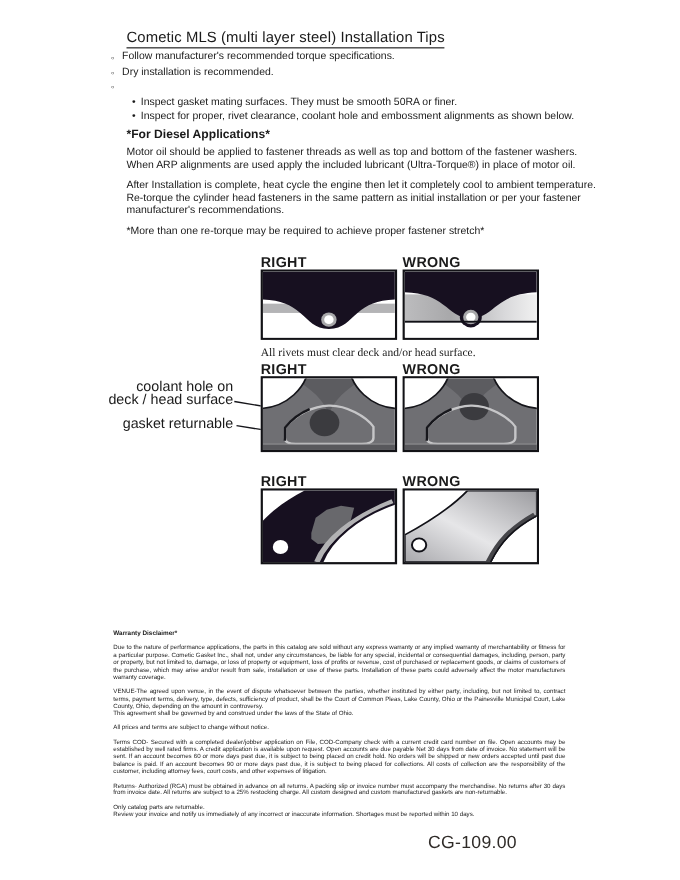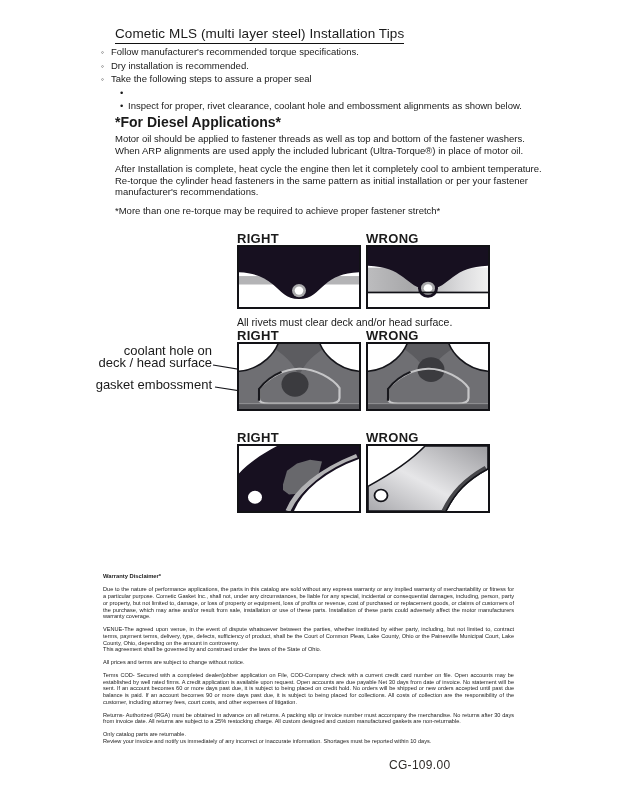--- a/index.html
+++ b/index.html
@@ -15,56 +15,56 @@
     border-bottom:1.6px solid #111; padding-bottom:1.5px; letter-spacing:0.1px;
   }
 
   .tips { left:101px; top:47px; width:480px; font-size:9.5px; }
   .tip  { display:flex; line-height:10.2px; margin-bottom:3.4px; }
   .tip .mk { width:10px; flex:none; font-size:8.5px; }
   .tip.sub { padding-left:19px; }
   .tip.sub .mk { width:8px; font-size:9.5px; }
 
   .diesel { left:115px; top:117px; width:437px; font-size:9.5px; line-height:11.3px; }
-  .diesel .h { font-size:14px; font-weight:bold; margin:0 0 5px 0; }
+  .diesel .h { font-size:11px; font-weight:bold; margin:0 0 5px 0; }
   .diesel p { margin:0 0 7.5px 0; }
 
   .drow { left:0; width:618px; height:112px; }
   .dlabel { position:absolute; top:0; width:125px; font-weight:bold; font-size:13px; letter-spacing:0.3px; }
   .dbox { position:absolute; top:14px; border:2.5px solid #121216; background:#fff; line-height:0; }
-  .caption { position:absolute; font-size:10.5px; line-height:12px; white-space:pre-line; }
+  .caption { position:absolute; font-size:10.5px; line-height:12px; white-space:pre-line;font-family:Liberation Serif, serif; }
   .ann { position:absolute; left:95px; width:117px; text-align:right; font-size:13px; line-height:11.5px; white-space:pre-line; }
   .leader { position:absolute; left:0; top:0; pointer-events:none; }
 
   .legal { left:103px; top:573px; width:411px; font-size:5.6px; line-height:6.75px; color:#222; }
   .legal .h3 { font-size:5.8px; font-weight:bold; margin:0 0 6.5px 0; }
   .legal p { margin:0 0 6px 0; text-align:justify; white-space:pre-line; }
 
-  .doccode { left:389px; top:758px; font-size:12px; color:#2f2b28; letter-spacing:0.3px; }
+  .doccode { left:389px; top:758px; font-size:16px; color:#2f2b28; letter-spacing:0.3px; }
 </style>
 </head>
 <body>
 
 <div class="abs title">Cometic MLS (multi layer steel) Installation Tips</div>
 
 <div class="abs tips">
   <div class="tip">
     <span class="mk">◦</span>
     <span>Follow manufacturer's recommended torque specifications.</span>
   </div>
   <div class="tip">
     <span class="mk">◦</span>
     <span>Dry installation is recommended.</span>
   </div>
   <div class="tip">
     <span class="mk">◦</span>
-    <span>Take the following steps to assure a proper seal</span>
   </div>
   <div class="tip sub">
     <span class="mk">•</span>
+    <span>Inspect gasket mating surfaces.  They must be smooth 50RA or finer.</span>
   </div>
   <div class="tip sub">
     <span class="mk">•</span>
     <span>Inspect for proper, rivet clearance, coolant hole and embossment alignments as shown below.</span>
   </div>
 </div>
 
 <div class="abs diesel">
   <div class="h">*For Diesel Applications*</div>
   <p>Motor oil should be applied to fastener threads as well as top and bottom of the fastener washers. When ARP alignments are used apply the included lubricant (Ultra-Torque®) in place of motor oil.</p>
@@ -108,21 +108,21 @@
 
   <div class="caption" style="left:237px; top:85px;">All rivets must clear deck and/or head surface.</div>
 </div>
 
 <div class="abs drow" style="top:328px;">
   <div class="dlabel" style="left:237px;">RIGHT</div>
   <div class="dlabel" style="left:366px;">WRONG</div>
 
   <div class="ann" style="top:17px;">coolant hole on
 deck / head surface</div>
-  <div class="ann" style="top:51px;">gasket embossment</div>
+  <div class="ann" style="top:51px;">gasket returnable</div>
 
   <svg class="leader" width="618" height="112" viewBox="0 0 618 112">
     <line x1="213" y1="37" x2="291" y2="50" stroke="#15151a" stroke-width="1.2"></line>
     <line x1="215" y1="59" x2="260" y2="66" stroke="#15151a" stroke-width="1.2"></line>
   </svg>
 
   <div class="dbox" style="left:237px;">
     <svg width="120" height="65" viewBox="0 0 120 71" preserveAspectRatio="none">
       <rect width="120" height="71" style="fill:var(--body-gray,#6f6f73)"></rect>
       <path d="M28 0 H92 C76 10 64 22 60 36 C56 22 44 10 28 0 Z" fill="#5c5c60"></path>

